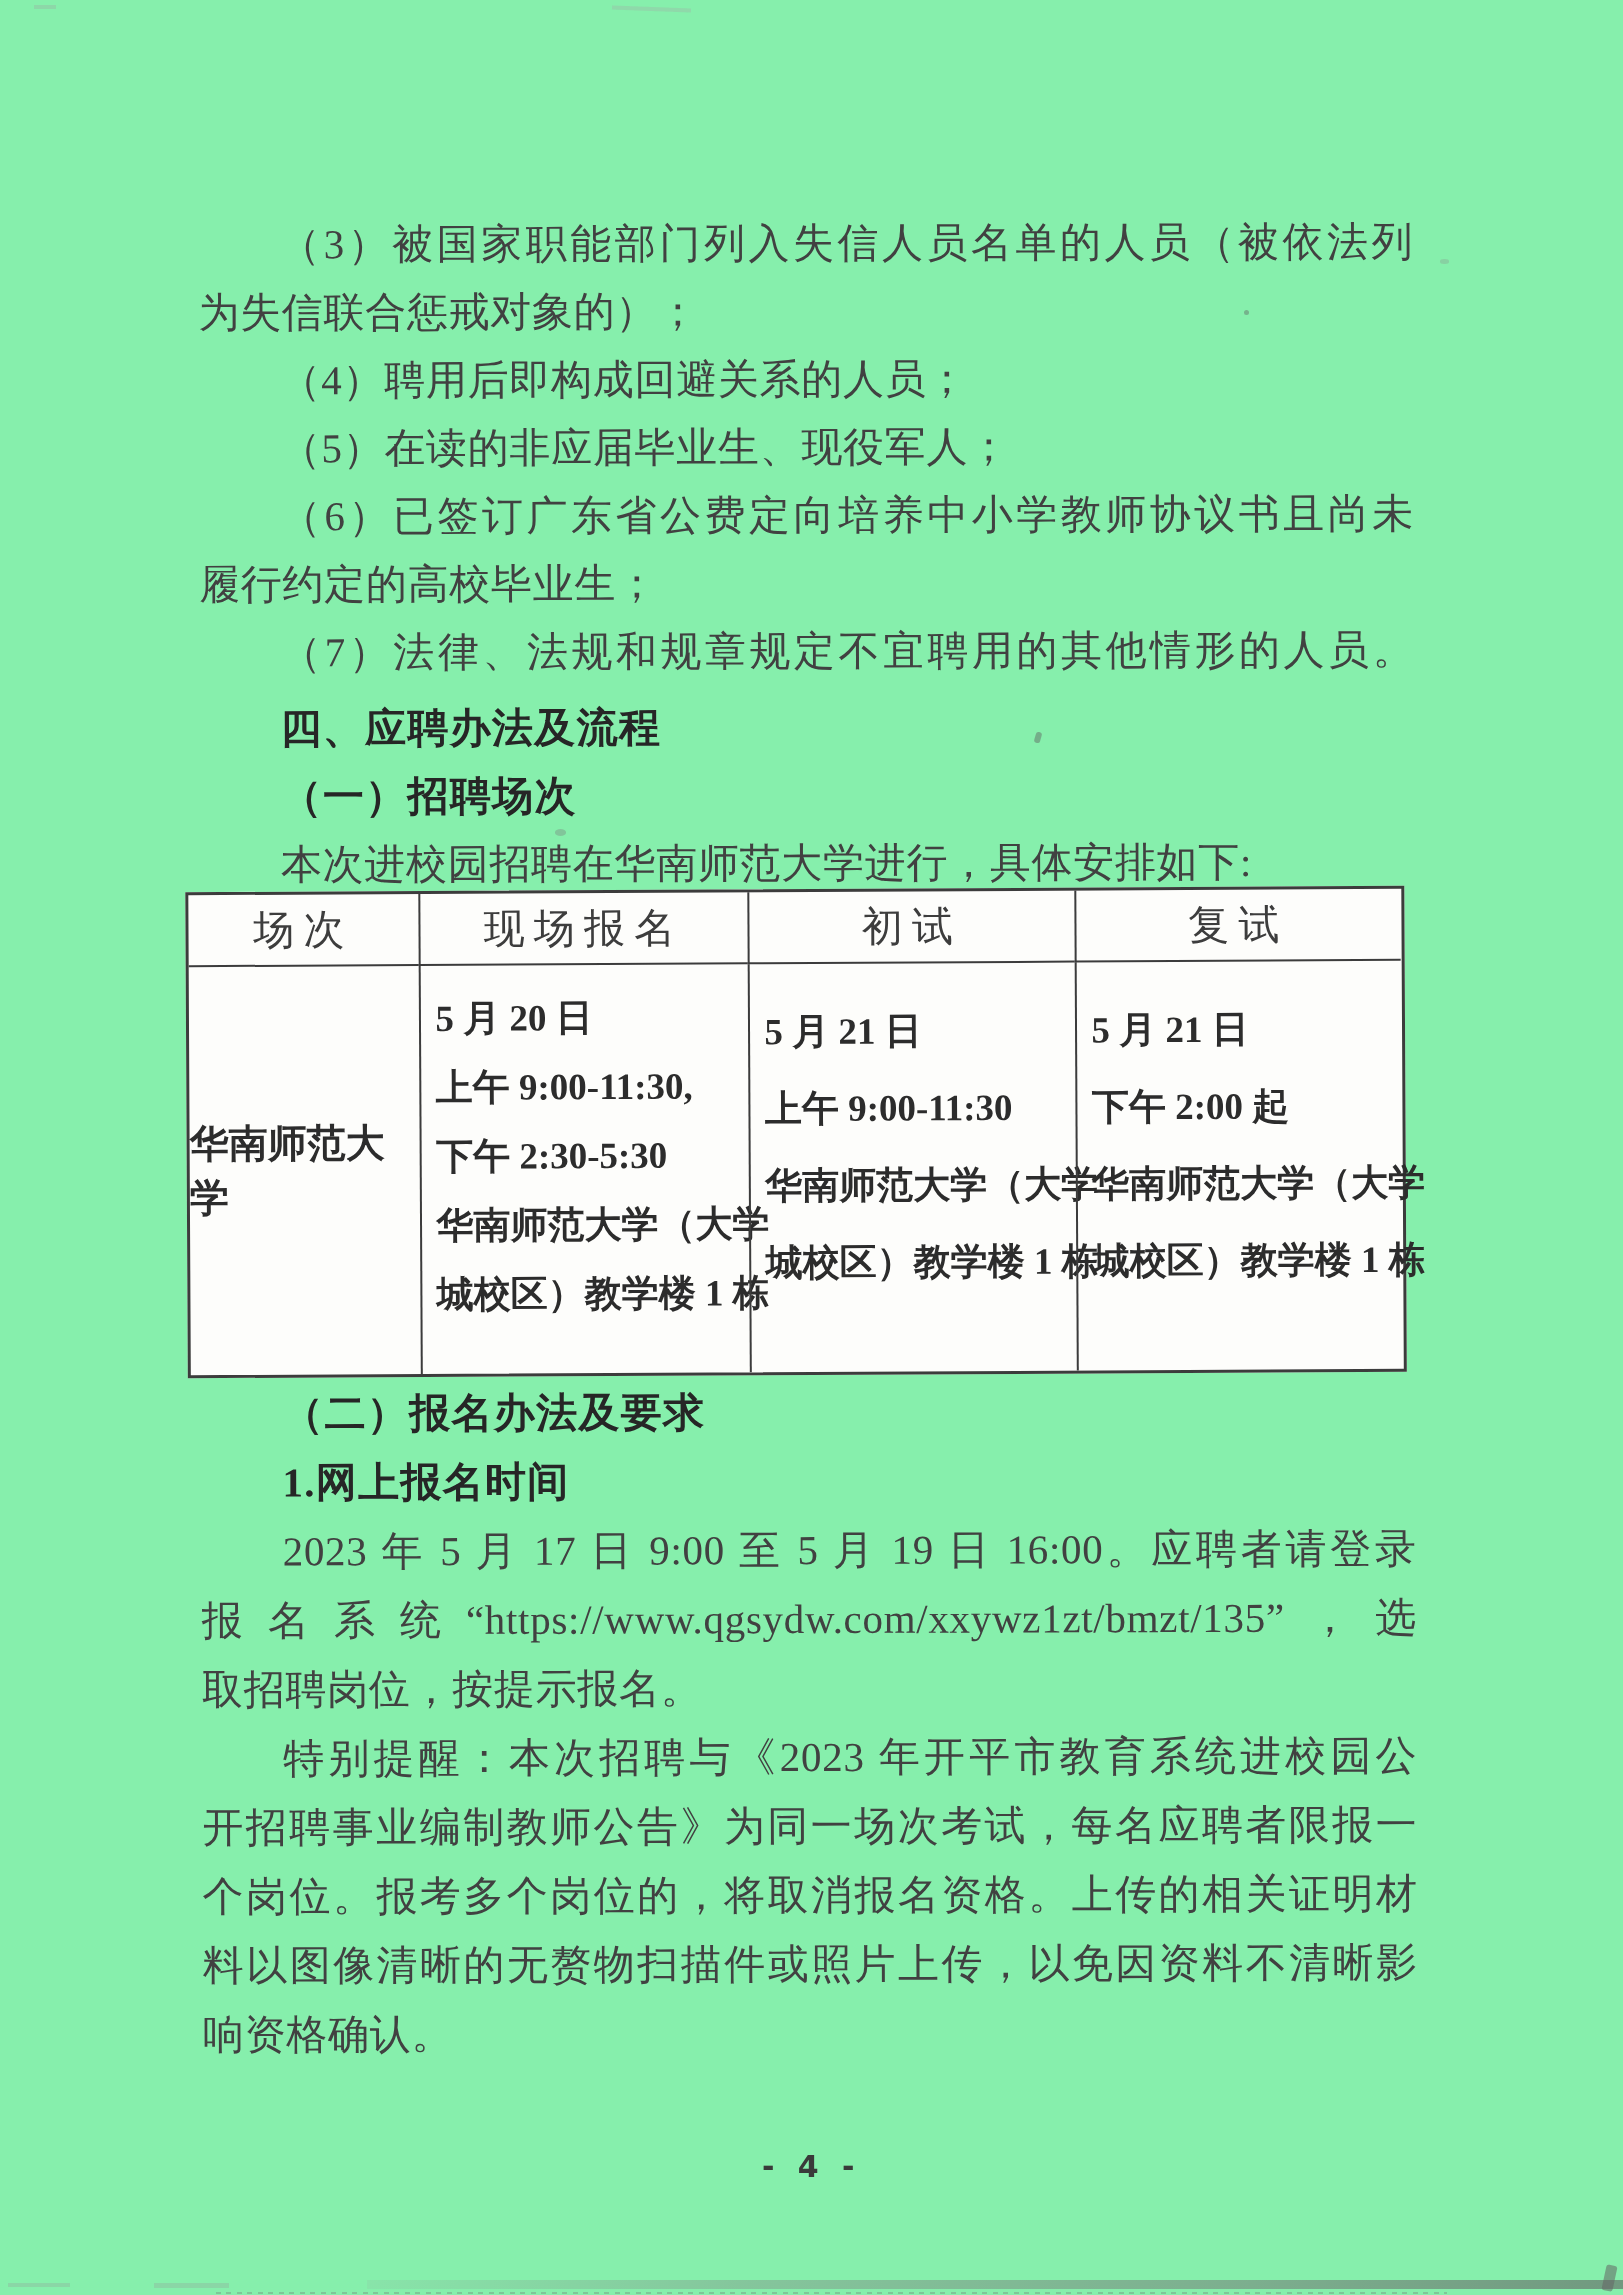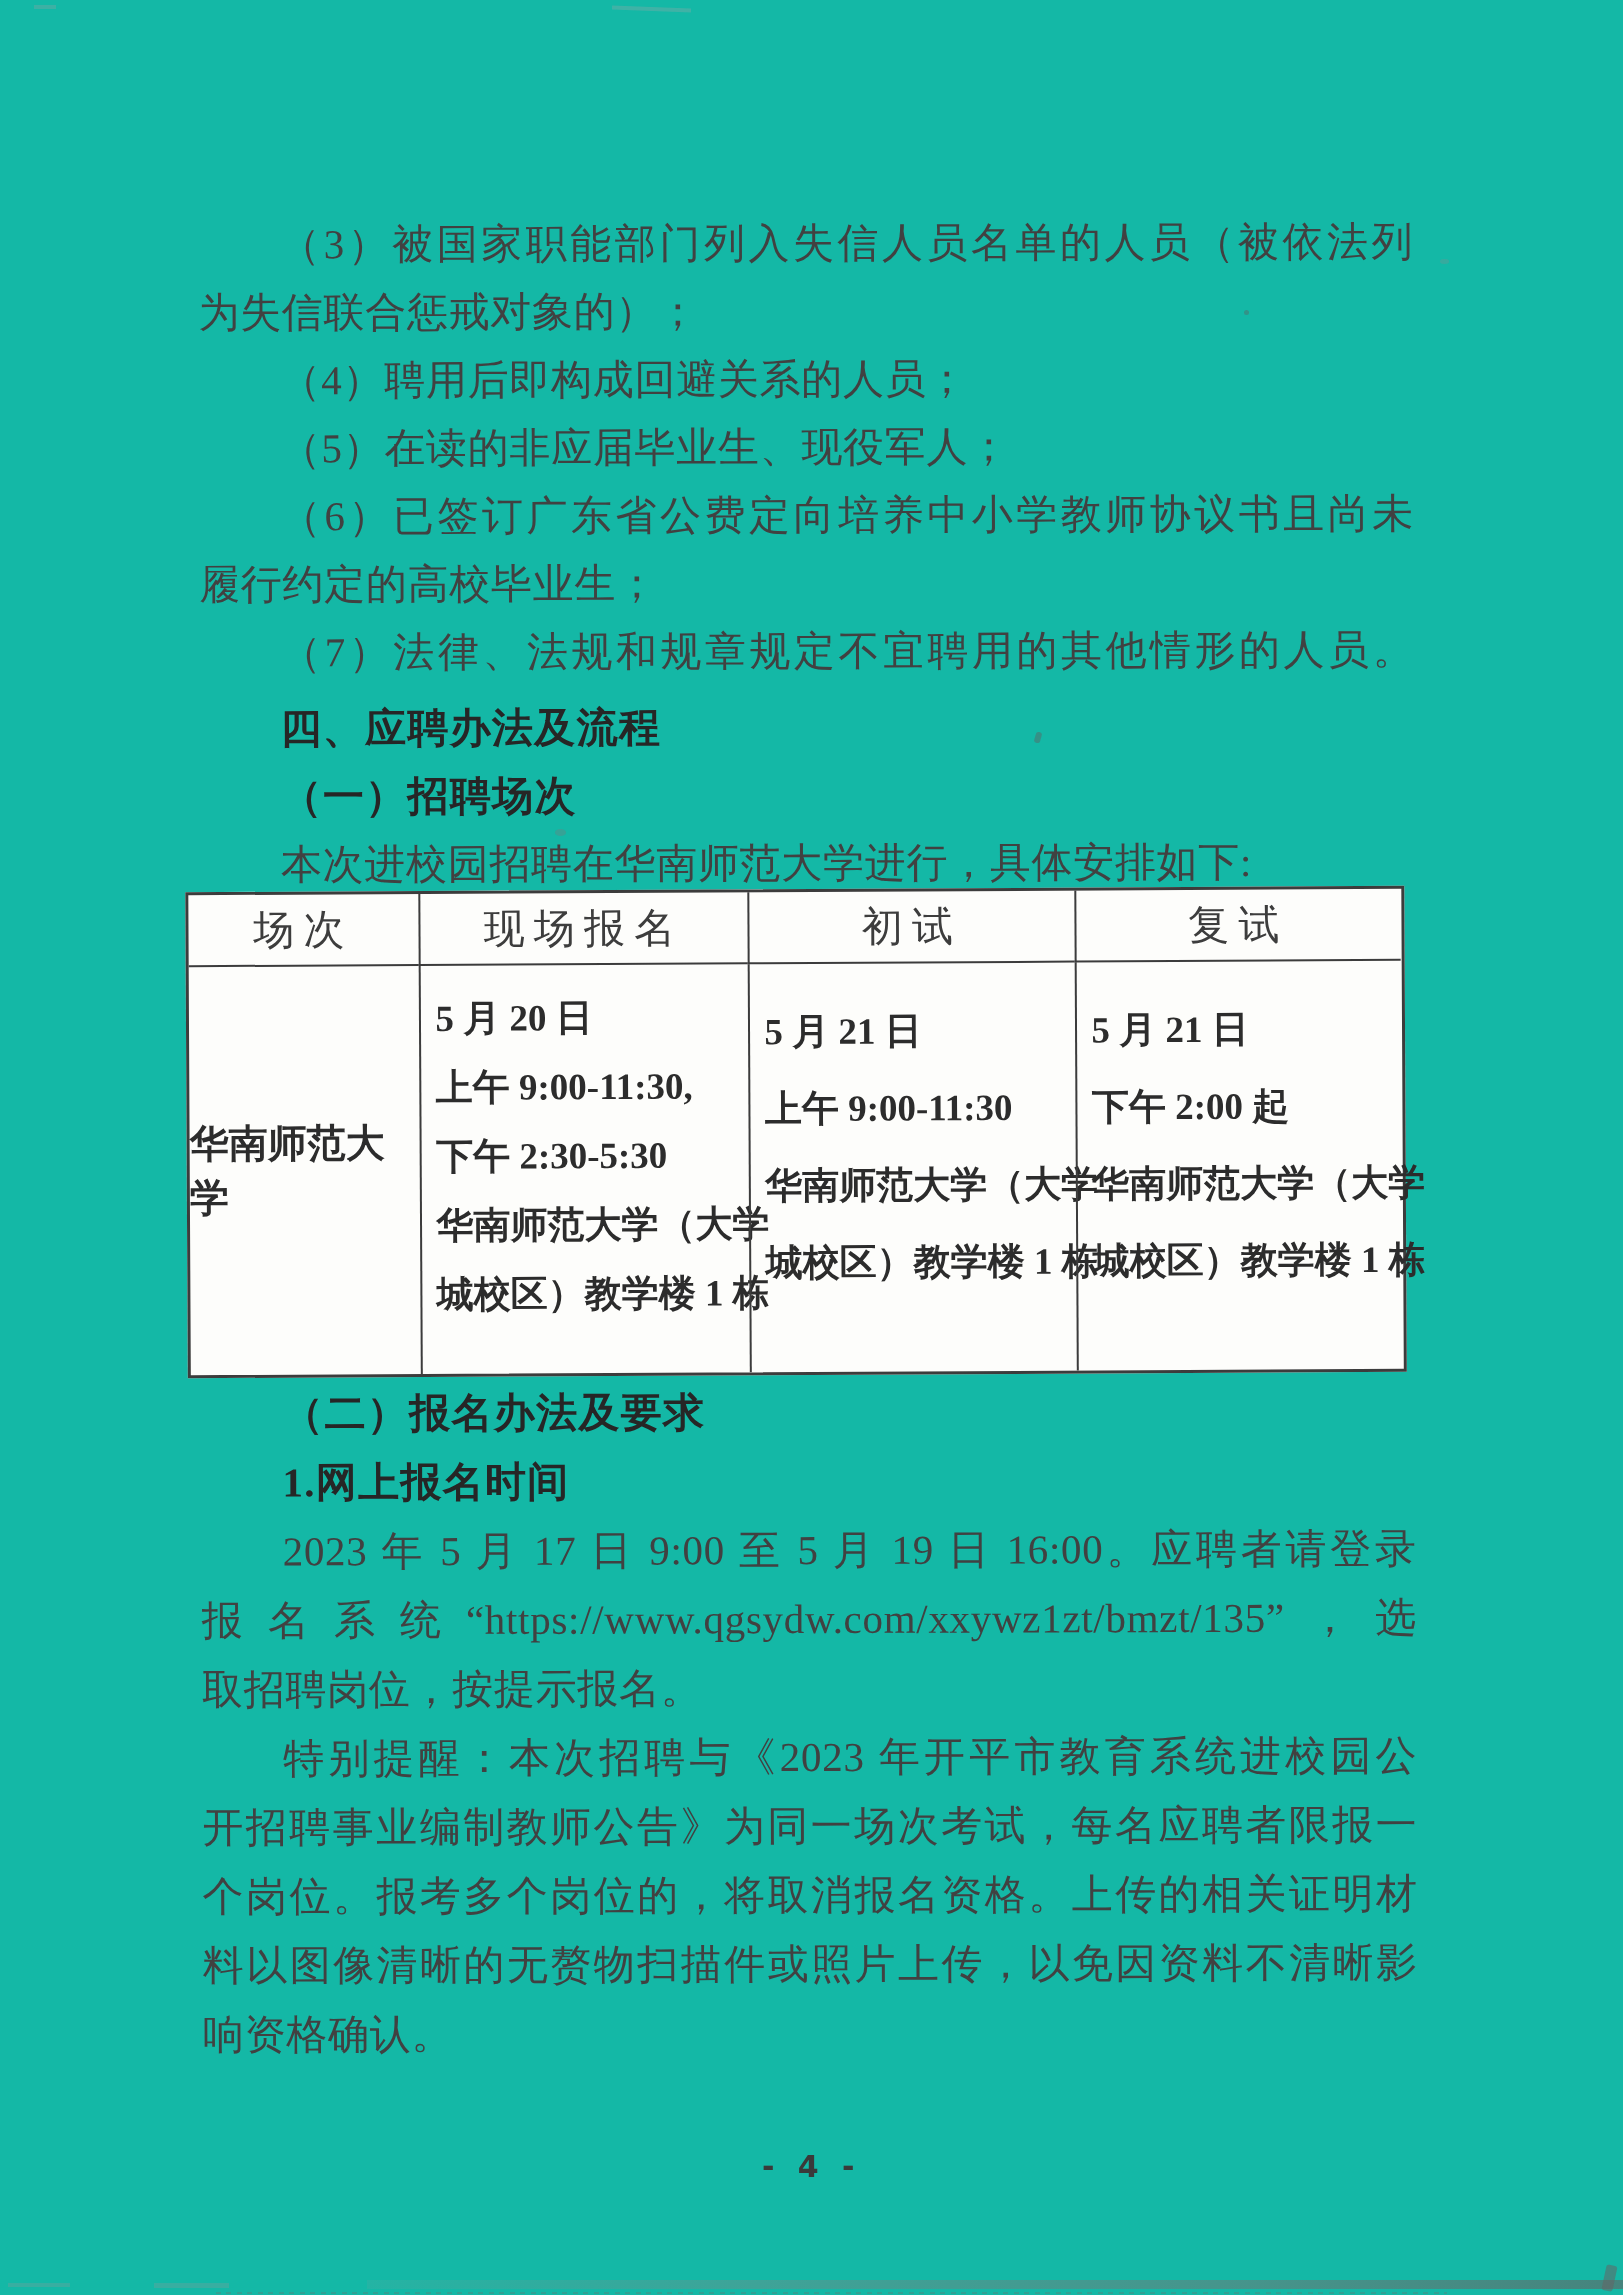--- a/index.html
+++ b/index.html
@@ -1,19 +1,19 @@
 <!DOCTYPE html>
 <html style="font-size:10.5px"><head>
 <meta charset="utf-8">
 <style>
   html,body{margin:0;padding:0;background:#888;}
   .sheet{
     position:relative;
     width:1623px;height:2295px;
-    background:#14b8a6;
+    background:#86efac;
     overflow:hidden;
     font-family:"Liberation Serif","DejaVu Serif",serif;
     color:#3f3f3f;
   }
   .tilt{
     position:absolute;inset:0;
     transform:rotate(-0.15deg);
     transform-origin:50% 40%;
   }
   

